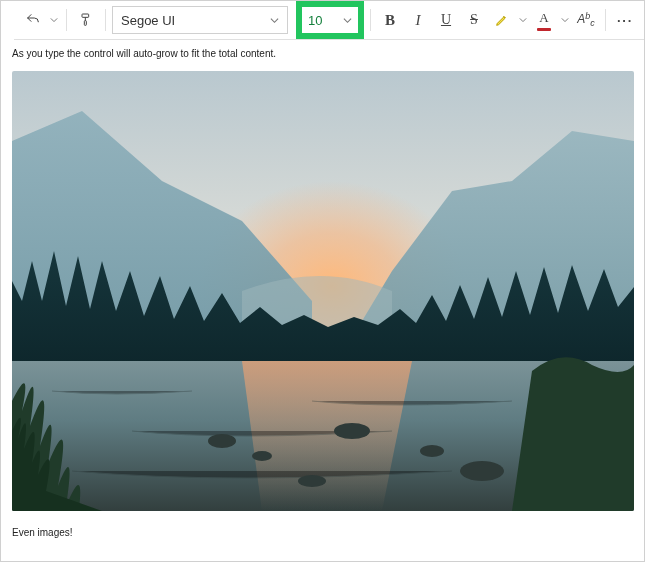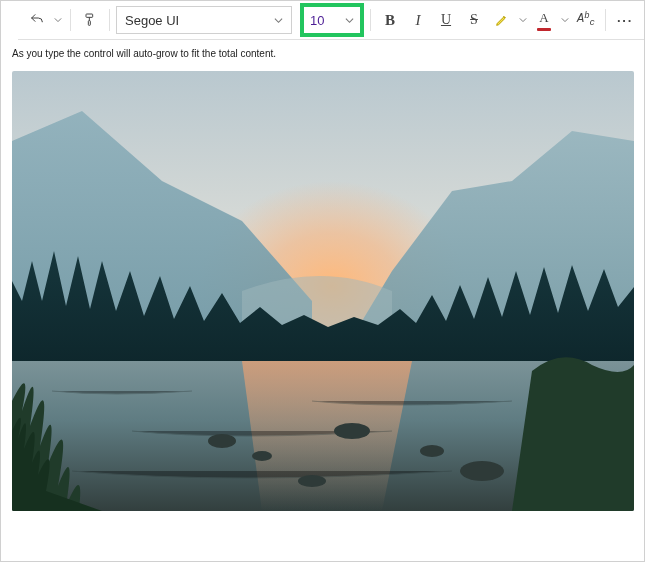--- a/index.html
+++ b/index.html
@@ -62,26 +62,26 @@
     align-items: center;
     padding: 0 8px;
     font-size: 13px;
     color: #333;
     justify-content: space-between;
     cursor: pointer;
   }
   .size-select {
     width: 44px;
     height: 26px;
-    border: 4px solid #22c55e;
+    border: 6px solid #22c55e;
     display: flex;
     align-items: center;
     padding: 0 6px;
     font-size: 13px;
-    color: #4c1d95;
+    color: #15803d;
     justify-content: space-between;
     cursor: pointer;
     margin-left: 6px;
   }
   .icon-svg { width: 16px; height: 16px; stroke: #444; fill: none; stroke-width: 1.5; }
   .bold { font-weight: 700; font-family: Georgia, serif; font-size: 15px; }
   .italic { font-style: italic; font-family: Georgia, serif; font-size: 15px; }
   .underline { text-decoration: underline; font-family: Georgia, serif; font-size: 14px; }
   .strike { text-decoration: line-through; font-family: Georgia, serif; font-size: 14px; }
   .highlight-ic { position: relative; }
@@ -189,21 +189,21 @@
       <span style="font-family:Georgia,serif;font-size:13px;position:relative;top:-2px">A</span>
       <span class="color-strip" style="background:#c1272d"></span>
     </div>
     <div class="chev">
       <svg viewBox="0 0 10 10">
           <path d="M1 3l4 4 4-4" fill="none" stroke="#777" stroke-width="1.2"></path>
         </svg>
     </div>
 
     <div class="tb-btn">
-      <span style="font-family:Liberation Mono, monospace;font-size:12px;font-style:italic;position:relative">
+      <span style="font-family:Liberation Sans, sans-serif;font-size:12px;font-style:italic;position:relative">
         A<span style="font-size:9px;position:relative;top:-4px">b</span><sub style="font-size:9px">c</sub>
       </span>
     </div>
 
     <div class="sep"></div>
 
     <div class="tb-btn" style="font-weight:700;letter-spacing:1px">
       <span>···</span>
     </div>
 
@@ -290,15 +290,16 @@
                  q24 -58 10 22 q18 -46 8 20 q22 -52 10 24 q16 -40 8 22
                  L130 440 L0 440 Z" fill="#203b2a"></path>
         <path d="M0 360
                  q14 -30 6 8 q12 -36 6 10 q16 -40 8 14 q12 -30 6 12
                  q18 -38 8 16 L90 440 L0 440 Z" fill="#16301f"></path>
 
         <path d="M520 300 q30 -24 60 -6 q30 14 42 0 L622 440 L500 440 Z" fill="#203b2a"></path>
       </svg>
     </div>
 
+    <p>Even images!</p>
   </div>
 
 </div>
 
 </body></html>

